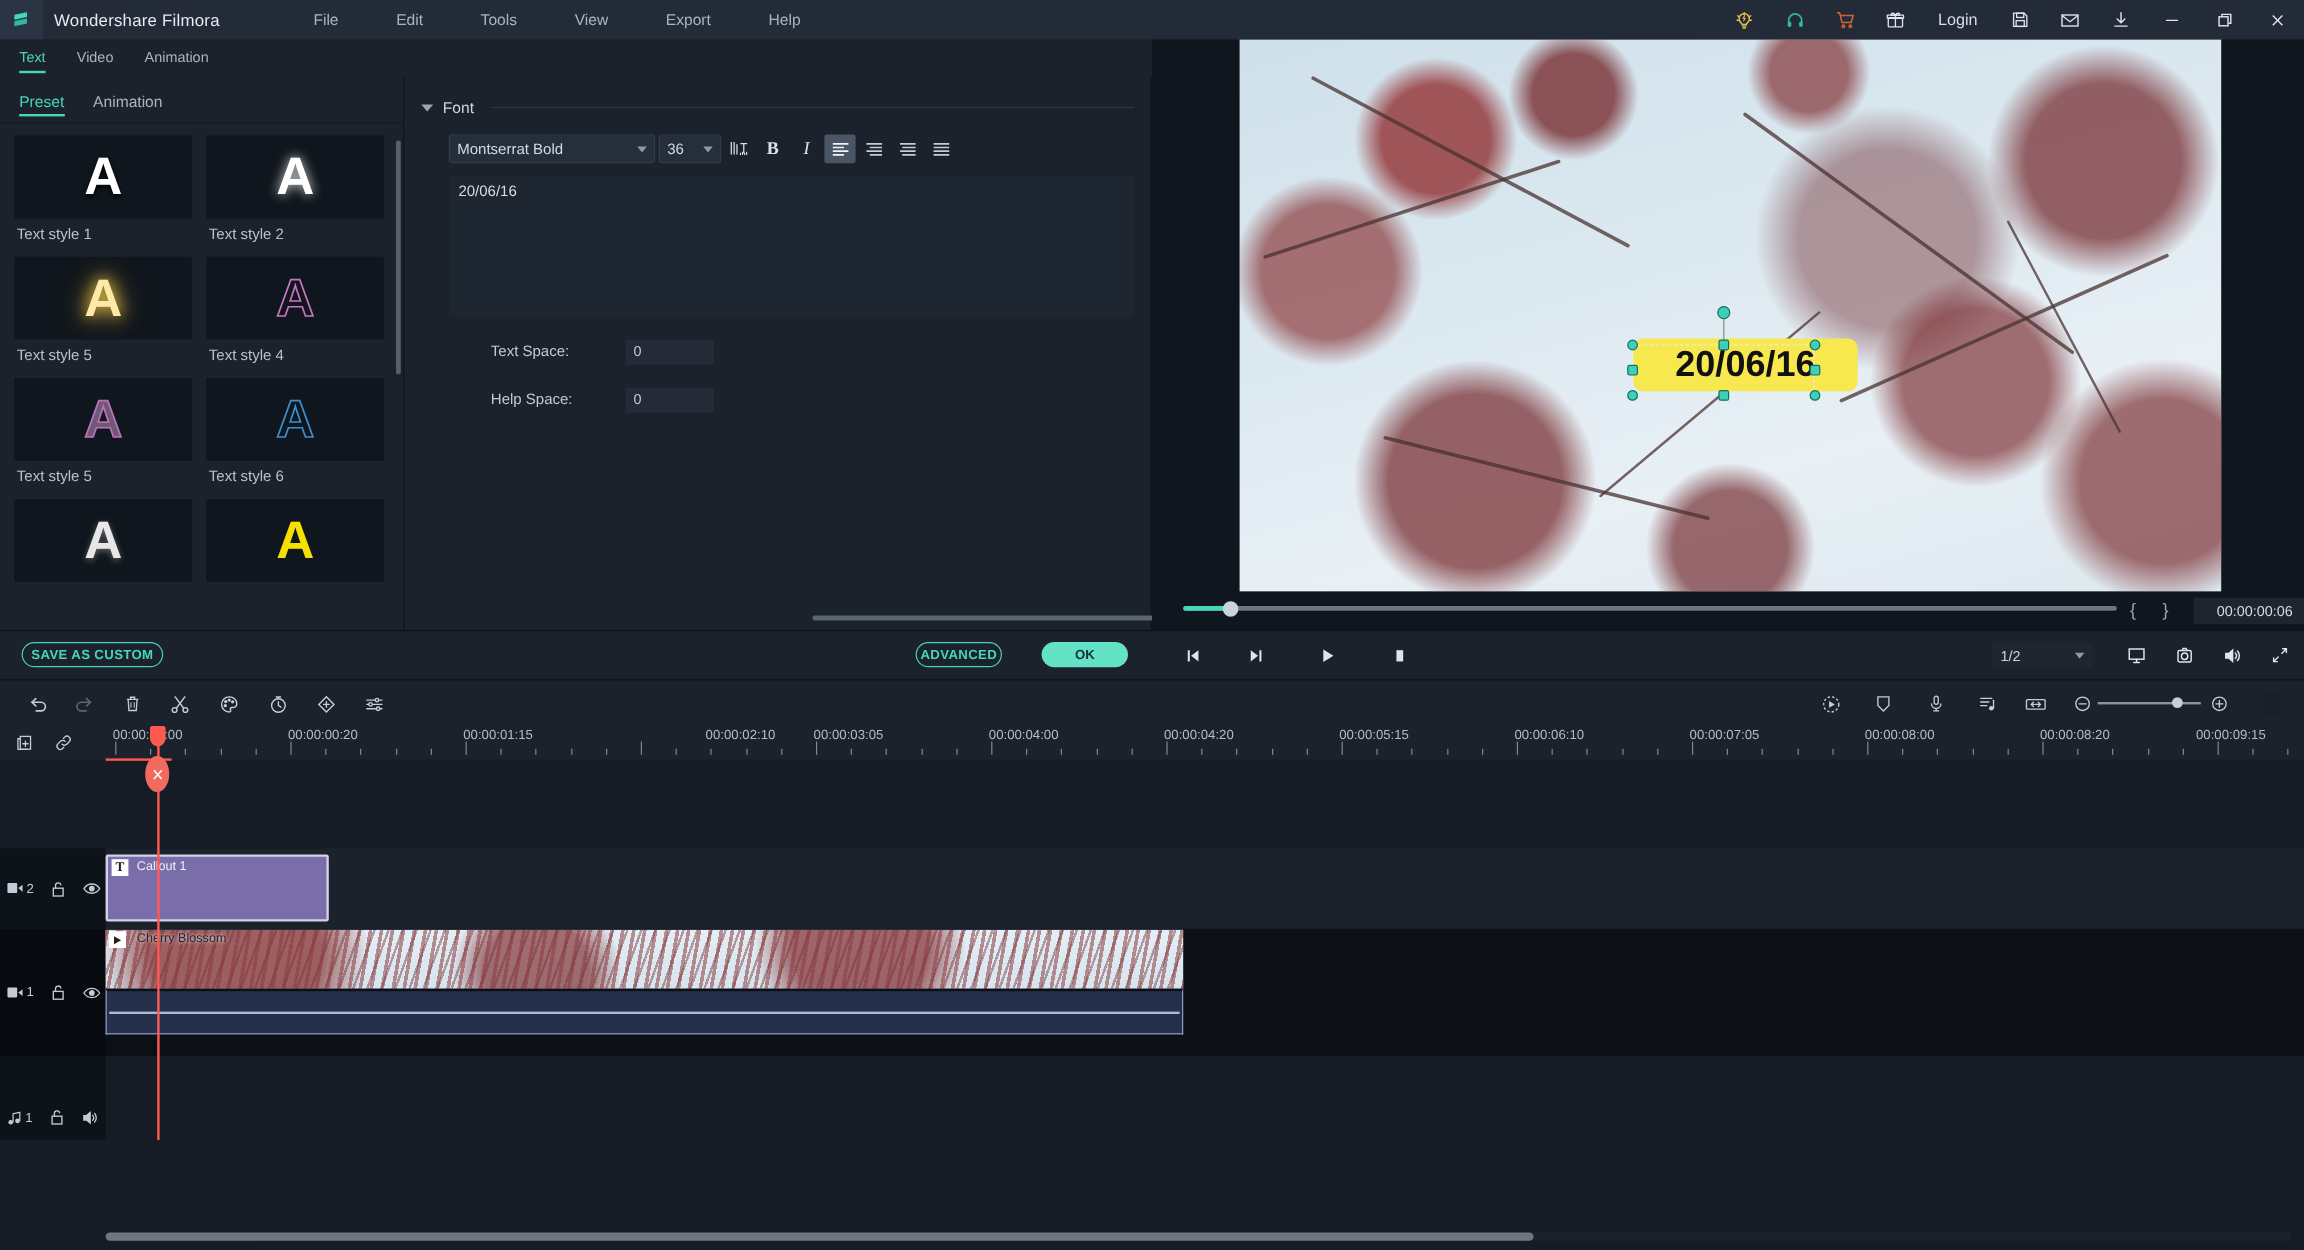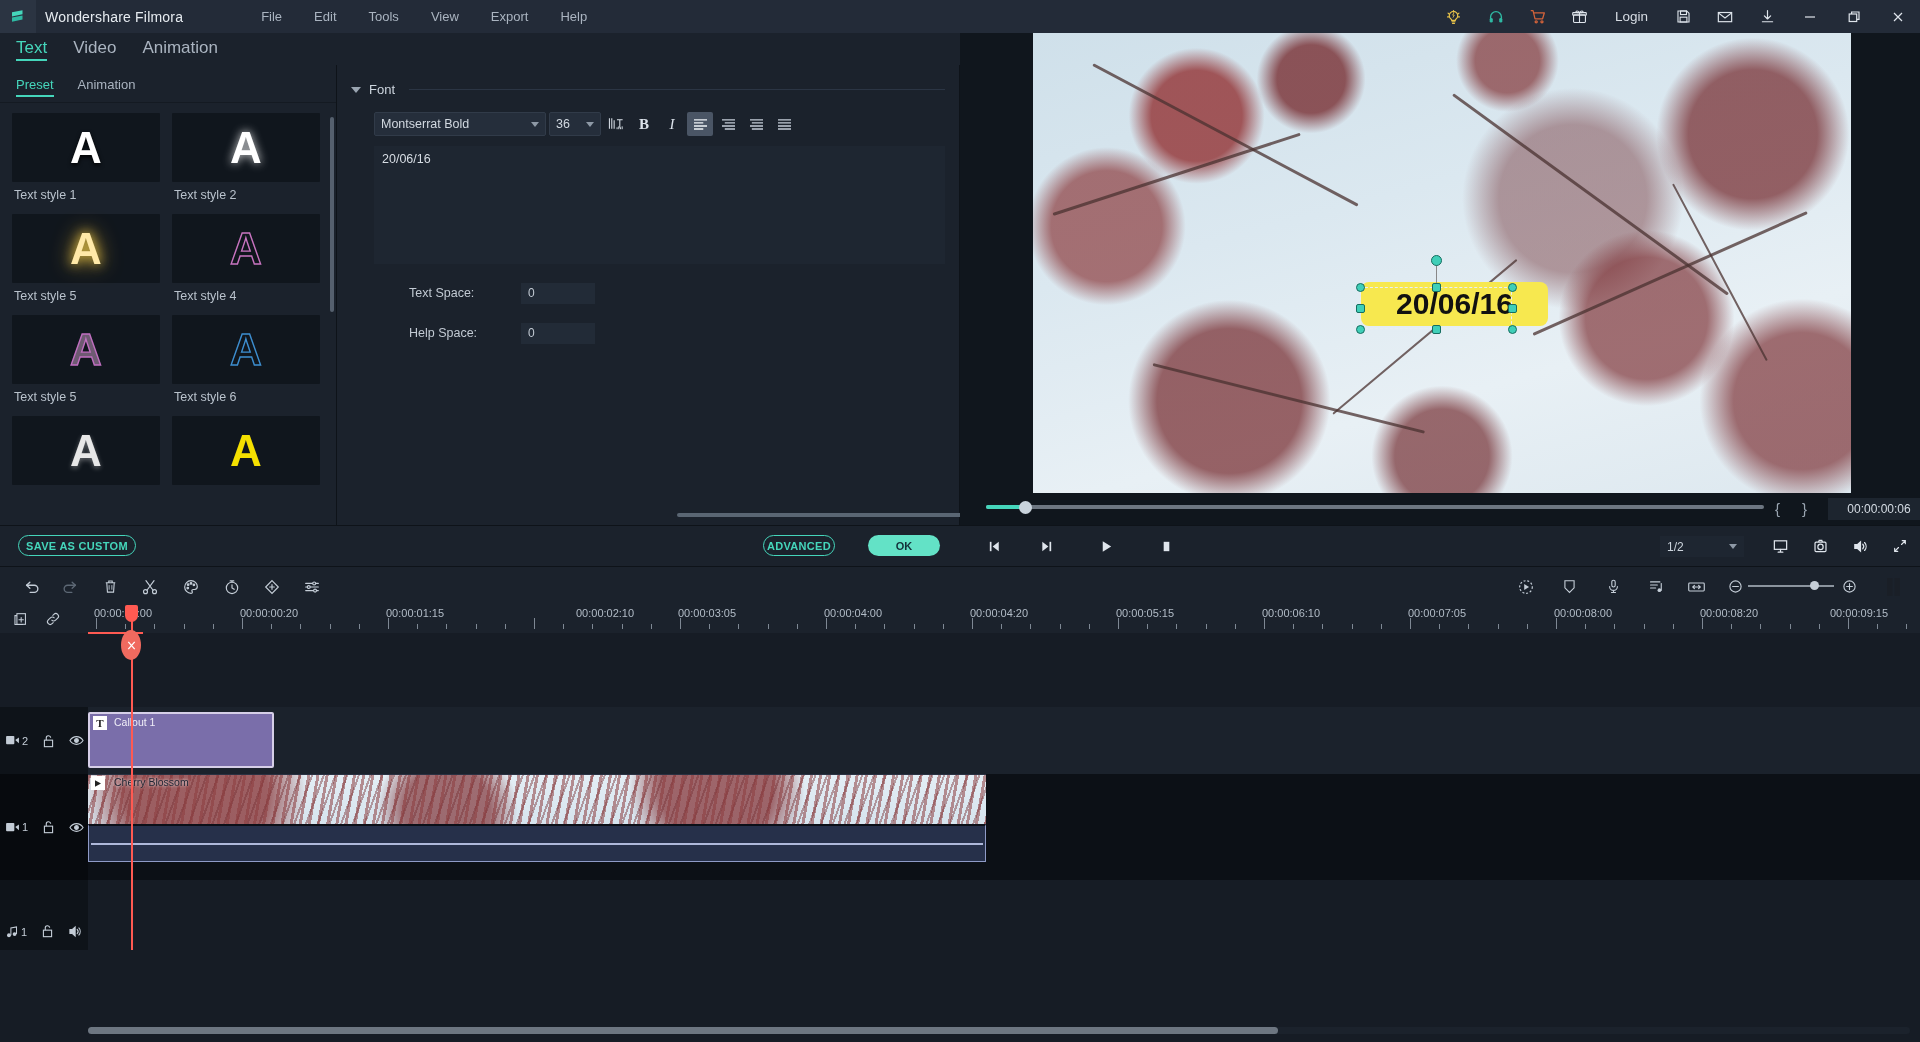--- a/index.html
+++ b/index.html
@@ -17,41 +17,41 @@
     position: absolute; top: 0; left: 0; width: 1920px; height: 33px;
     background: #232b38;
     display: flex; align-items: center;
     font-size: 13px;
   }
   .logo-box {
     width: 36px; height: 33px; display: flex; align-items: center; justify-content: center;
     background: #2b3442;
   }
   .app-name { margin-left: 9px; color: #e6ebf0; font-size: 14px; letter-spacing: .2px; }
-  .menus { display: flex; margin-left: 62px; gap: 0px; text-align: right; }
+  .menus { display: flex; margin-left: 62px; gap: 16px; text-align: right; }
   .menu-item {
     padding: 0 16px; height: 33px; line-height: 33px; color: #aab4c0; font-size: 13px; cursor: default;
   }
   .proj-title {
     position: absolute; left: 0; right: 0; text-align: center;
     font-size: 13px; color: #d7dde4; pointer-events: none;
   }
   .tb-right { position: absolute; right: 0; top: 0; height: 33px; display: flex; align-items: center; }
   .tb-icon {
     width: 42px; height: 33px; display: flex; align-items: center; justify-content: center; cursor: pointer;
   }
   .login-txt { color: #d7dde4; font-size: 13.5px; padding: 0 14px; cursor: pointer; }
   .win-btn { width: 44px; height: 33px; display: flex; align-items: center; justify-content: center; cursor: pointer; }
 
   
   .tabbar {
     position: absolute; top: 33px; left: 0; width: 960px; height: 32px;
     background: #1b222c; display: flex; align-items: center; padding-left: 16px; gap: 26px;
   }
-  .tabbar .tab { font-size: 17px; color: #aab4c0; cursor: pointer; position: relative; height: 32px; line-height: 30px; }
+  .tabbar .tab { font-size: 12px; color: #aab4c0; cursor: pointer; position: relative; height: 32px; line-height: 30px; }
   .tabbar .tab.active { color: #45d6bb; }
   .tabbar .tab.active::after {
     content: ""; position: absolute; left: 0; right: 0; bottom: 4px; height: 2px; background: #45d6bb;
   }
 
   
   .leftpanel {
     position: absolute; top: 65px; left: 0; width: 337px; height: 460px;
     background: #1b222c; border-right: 1px solid #0e1319;
   }
@@ -755,21 +755,21 @@
     <div class="tl-topicon" style="left:42px;">
       <svg width="16" height="16" viewBox="0 0 18 18" fill="none" stroke="#c5ced8" stroke-width="1.2" stroke-linecap="round">
         <path d="M7.6 10.4a3 3 0 0 0 4.3 0l2.4-2.4a3 3 0 0 0-4.3-4.3L8.8 4.9"></path>
         <path d="M10.4 7.6a3 3 0 0 0-4.3 0L3.7 10a3 3 0 0 0 4.3 4.3l1.2-1.2"></path>
       </svg>
     </div>
     <div class="ruler">
       <div class="rlabel" style="left:6px;">00:00:00:00</div>
       <div class="rlabel" style="left:152px;">00:00:00:20</div>
       <div class="rlabel" style="left:298px;">00:00:01:15</div>
-      <div class="rlabel" style="left:444px;padding-left:44px;">00:00:02:10</div>
+      <div class="rlabel" style="left:456px;padding-left:44px;">00:00:02:10</div>
       <div class="rlabel" style="left:590px;">00:00:03:05</div>
       <div class="rlabel" style="left:736px;">00:00:04:00</div>
       <div class="rlabel" style="left:882px;">00:00:04:20</div>
       <div class="rlabel" style="left:1028px;">00:00:05:15</div>
       <div class="rlabel" style="left:1174px;">00:00:06:10</div>
       <div class="rlabel" style="left:1320px;">00:00:07:05</div>
       <div class="rlabel" style="left:1466px;">00:00:08:00</div>
       <div class="rlabel" style="left:1612px;">00:00:08:20</div>
       <div class="rlabel" style="left:1742px;">00:00:09:15</div>
       <div id="ticks">

